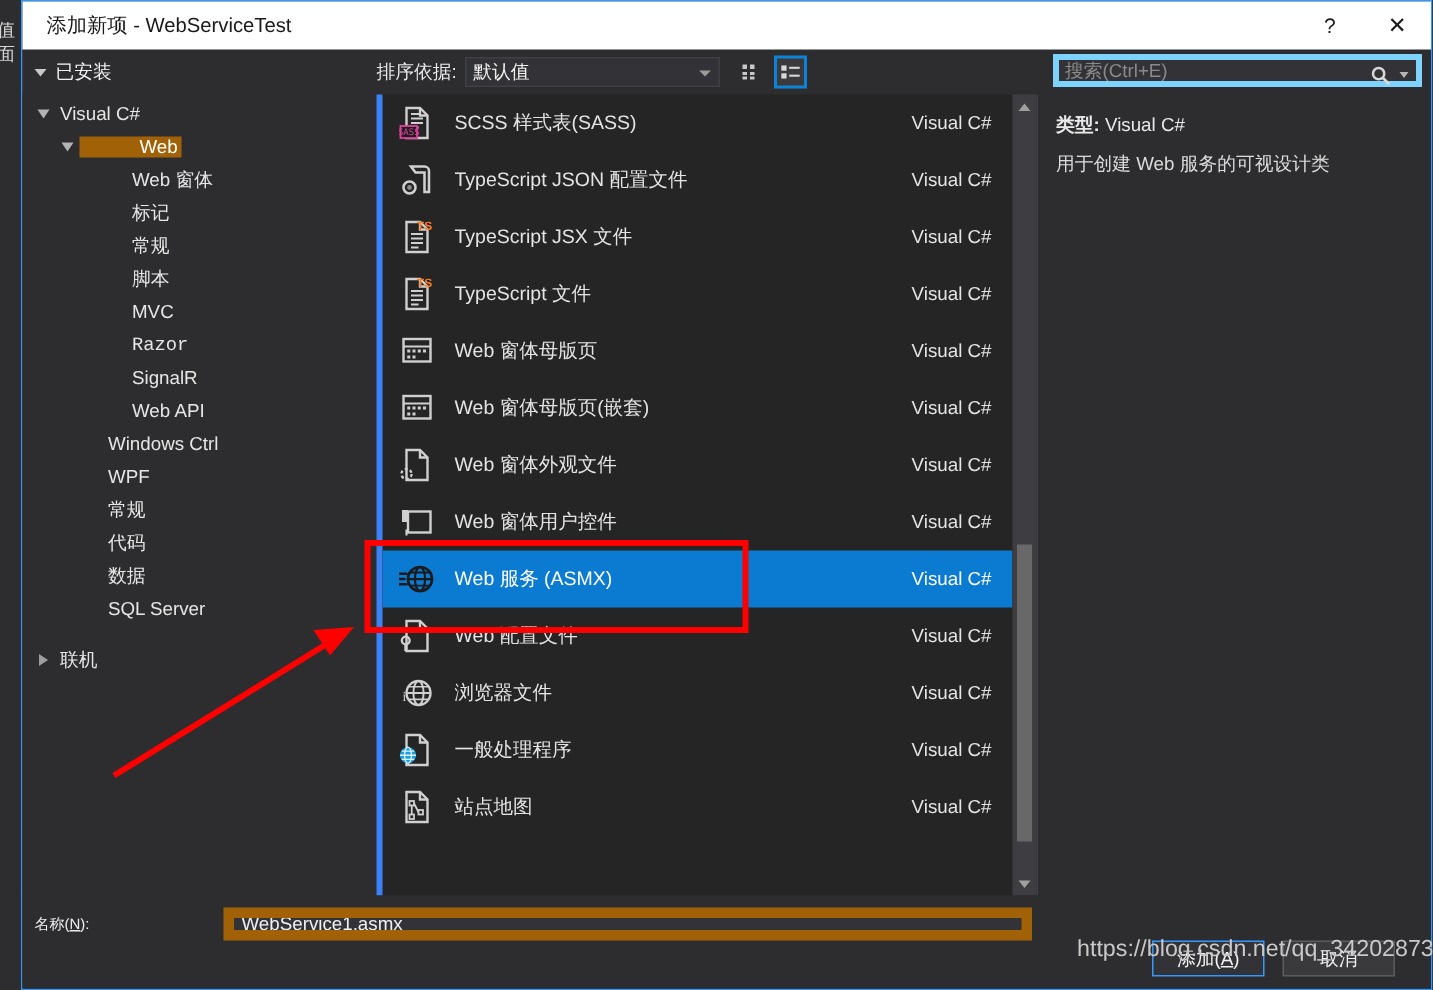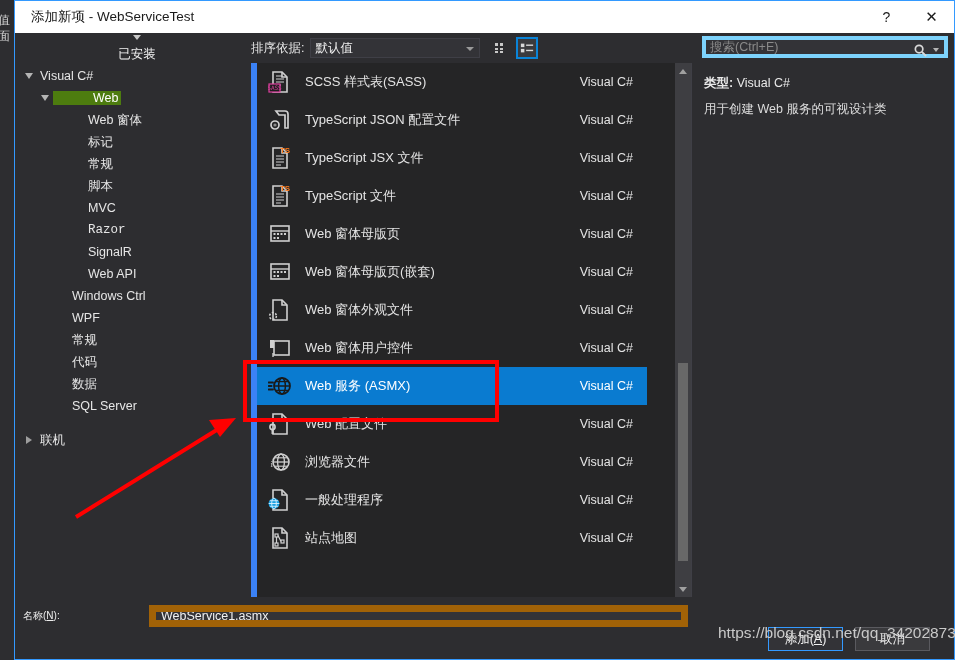--- a/index.html
+++ b/index.html
@@ -42,21 +42,21 @@
     color:#1a1a1a; font-size:14px; cursor:pointer;
   }
   .title-btn.close { width:45px; font-size:15px; }
 
   .body-area { flex:1; display:flex; flex-direction:column; background:#2d2d30; min-height:0; }
 
   
   .toprow { height:30px; display:flex; align-items:center; flex:0 0 30px; position:relative; }
   .installed-hdr {
     width:236px; padding-left:8px; display:flex; align-items:center; gap:6px;
-    color:#f0f0f0; font-size:12.5px;flex-direction:column;
+    color:#f0f0f0; font-size:12.5px;
   }
   .tri-down {
     width:0;height:0;border-left:4px solid transparent;border-right:4px solid transparent;
     border-top:5px solid #c8c8c8; margin-top:1px;
   }
   .sortwrap { display:flex; align-items:center; gap:6px; margin-left:0px; }
   .sortlabel { color:#e8e8e8; font-size:12.5px; }
   .sortsel {
     width:170px; height:20px; background:#333337; border:1px solid #3f3f46;
     color:#f0f0f0; font-size:12.5px; display:flex; align-items:center;
@@ -95,35 +95,35 @@
   .cols { flex:1; display:flex; min-height:0; }
   .sidebar {
     width:236px; background:#2d2d30; padding-top:2px; overflow:hidden; flex:0 0 236px;
   }
   .tnode {
     height:22px; display:flex; align-items:center; color:#e6e6e6; font-size:12.5px;
     cursor:pointer; white-space:nowrap;
   }
   .tnode.sel { }
   .tnode .lbl { padding:0 3px; }
-  .tnode.sel .lbl { background:#4d7c0f; color:#ffffff;padding-left:40px; }
+  .tnode.sel .lbl { background:#a16207; color:#ffffff;padding-left:40px; }
   .tw { width:16px; display:flex; align-items:center; justify-content:center; flex:0 0 16px; }
   .arrow-open {
     width:0;height:0;border-left:4px solid transparent;border-right:4px solid transparent;
     border-top:6px solid #b4b4b4;
   }
   .arrow-closed {
     width:0;height:0;border-top:4px solid transparent;border-bottom:4px solid transparent;
     border-left:6px solid #9d9d9d;
   }
 
   
   .listpane {
     flex:1; background:#252526; display:flex; min-width:0;
-    border-left:6px solid #3b82f6; border-right:1px solid #3f3f46;gap:28px;
+    border-left:4px solid #3b82f6; border-right:1px solid #3f3f46;
   }
   .listinner { flex:1; min-width:0; position:relative; overflow:hidden; }
   .lrow {
     height:38px; display:flex; align-items:center; padding:0 14px 0 10px;
     cursor:pointer; color:#e4e4e4; font-size:13px;
   }
   .lrow.sel { background:#0a7bd0; color:#ffffff; }
   .lrow .lname { flex:1; margin-left:12px; white-space:nowrap; overflow:hidden; }
   .lrow .ltype { font-size:12.5px; white-space:nowrap; }
   .licon { width:26px; height:26px; flex:0 0 26px; display:flex; align-items:center; justify-content:center; }

